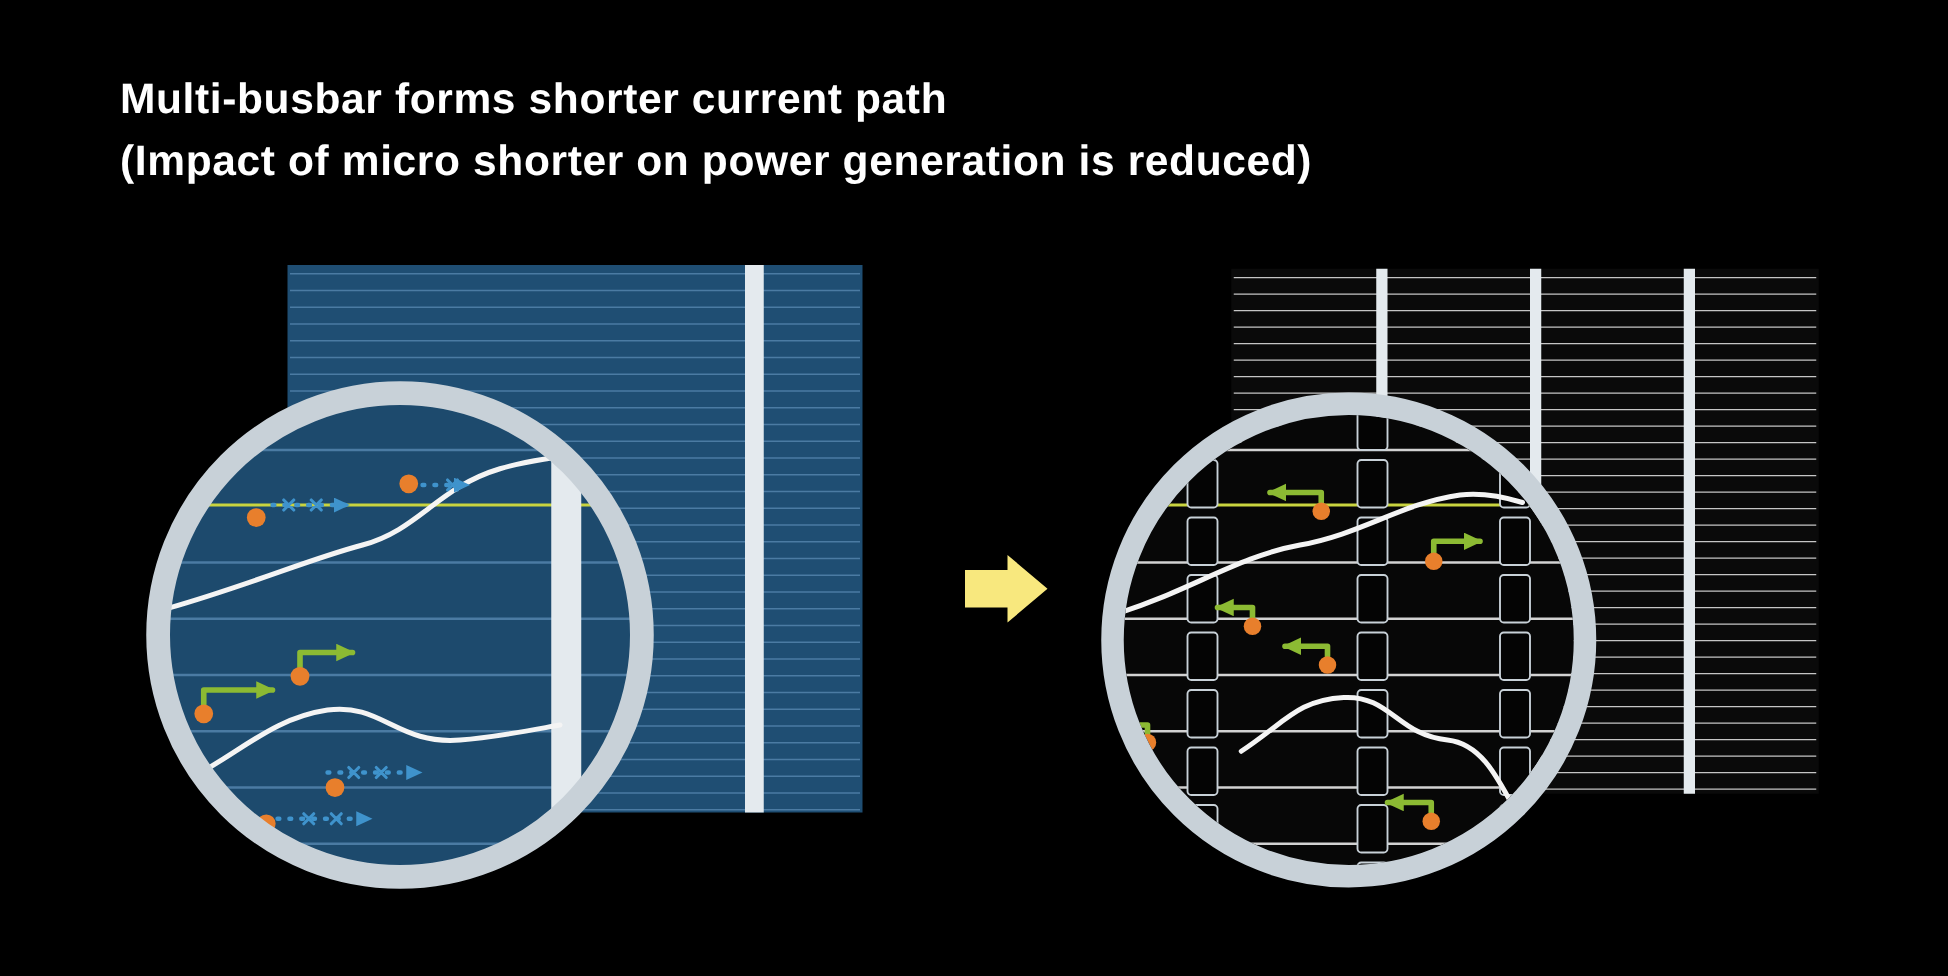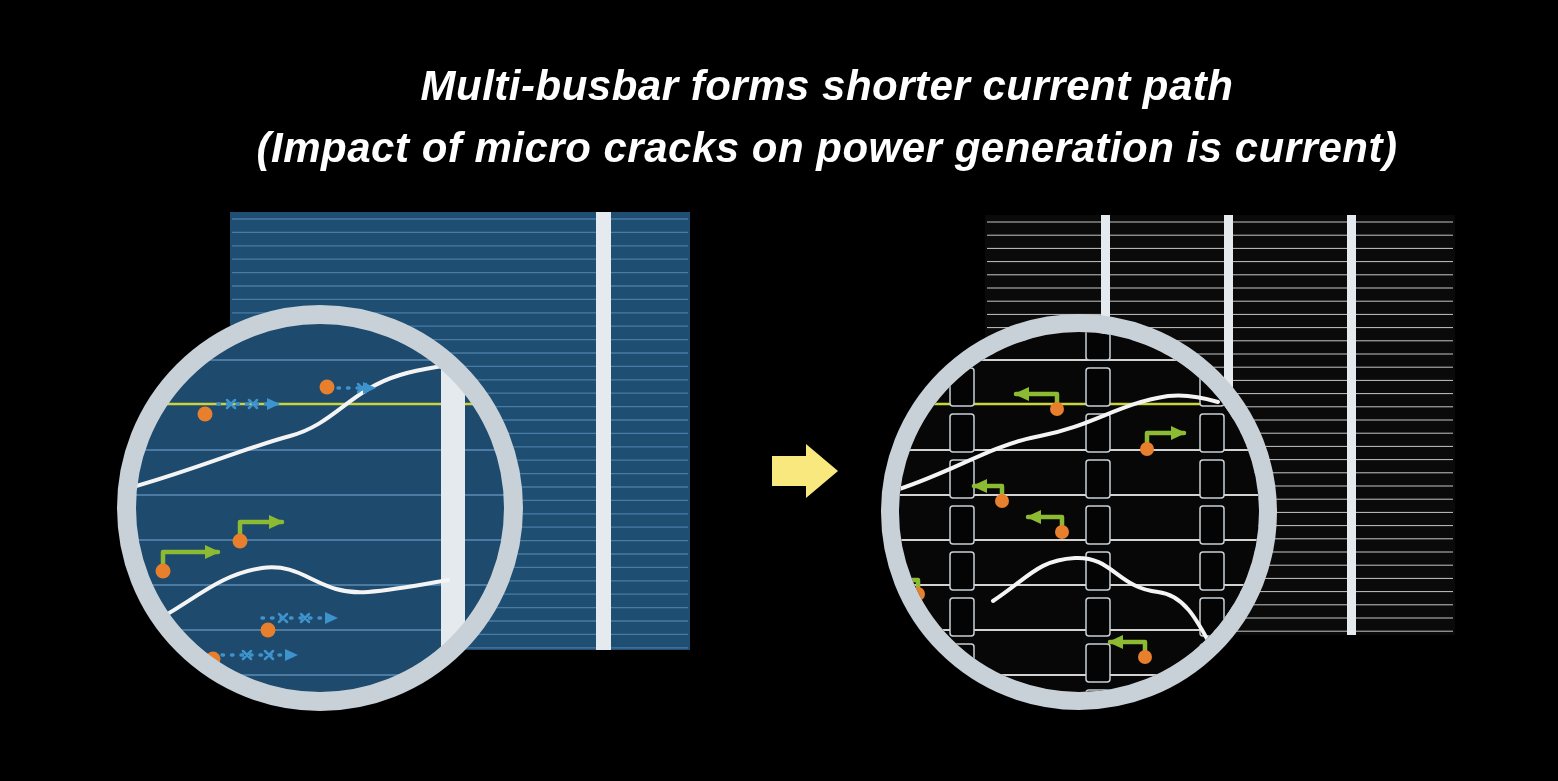--- a/index.html
+++ b/index.html
@@ -9,27 +9,25 @@
     height: 781px;
     overflow: hidden;
     background: var(--c-background, #000);
     font-family: "Liberation Sans", sans-serif;
   }
   .title-block {
     position: absolute;
     left: 96px;
     top: 55px;
     width: 1462px;
-    text-align: center;
     color: var(--c-titleText, #fff);
     font-weight: bold;
-    font-size: 42px;
+    font-size: 34px;
     line-height: 1.47;
     letter-spacing: 0.5px;
-    font-style: italic;
   }
   svg.diagram { position: absolute; left: 0; top: 0; }
 
   .cell-blue   { fill: var(--c-cellBlue); }
   .circle-blue { fill: var(--c-circleBlue); }
   .cell-black  { fill: var(--c-cellBlack); }
   .circle-black{ fill: var(--c-circleBlack); }
   .busbar      { fill: var(--c-busbarWhite); }
   .ring        { fill: none; stroke: var(--c-ring); }
   .crack       { fill: none; stroke: var(--c-crackWhite); stroke-width: 4; stroke-linecap: round; }
@@ -250,16 +248,16 @@
         <circle cx="1062" cy="532" r="7" class="dot"></circle>
         <circle cx="918" cy="594" r="7" class="dot"></circle>
         <circle cx="1145" cy="657" r="7" class="dot"></circle>
       </g>
       <circle cx="1079" cy="512" r="189" class="ring" style="stroke-width:18"></circle>
     </g>
   </svg>
 
   <div class="title-block">
     <div>Multi-busbar forms shorter current path</div>
-    <div>(Impact of micro cracks on power generation is current)</div>
+    <div>(Impact of micro shorter on power generation is reduced)</div>
   </div>
 
 </div>
 
 </body></html>

